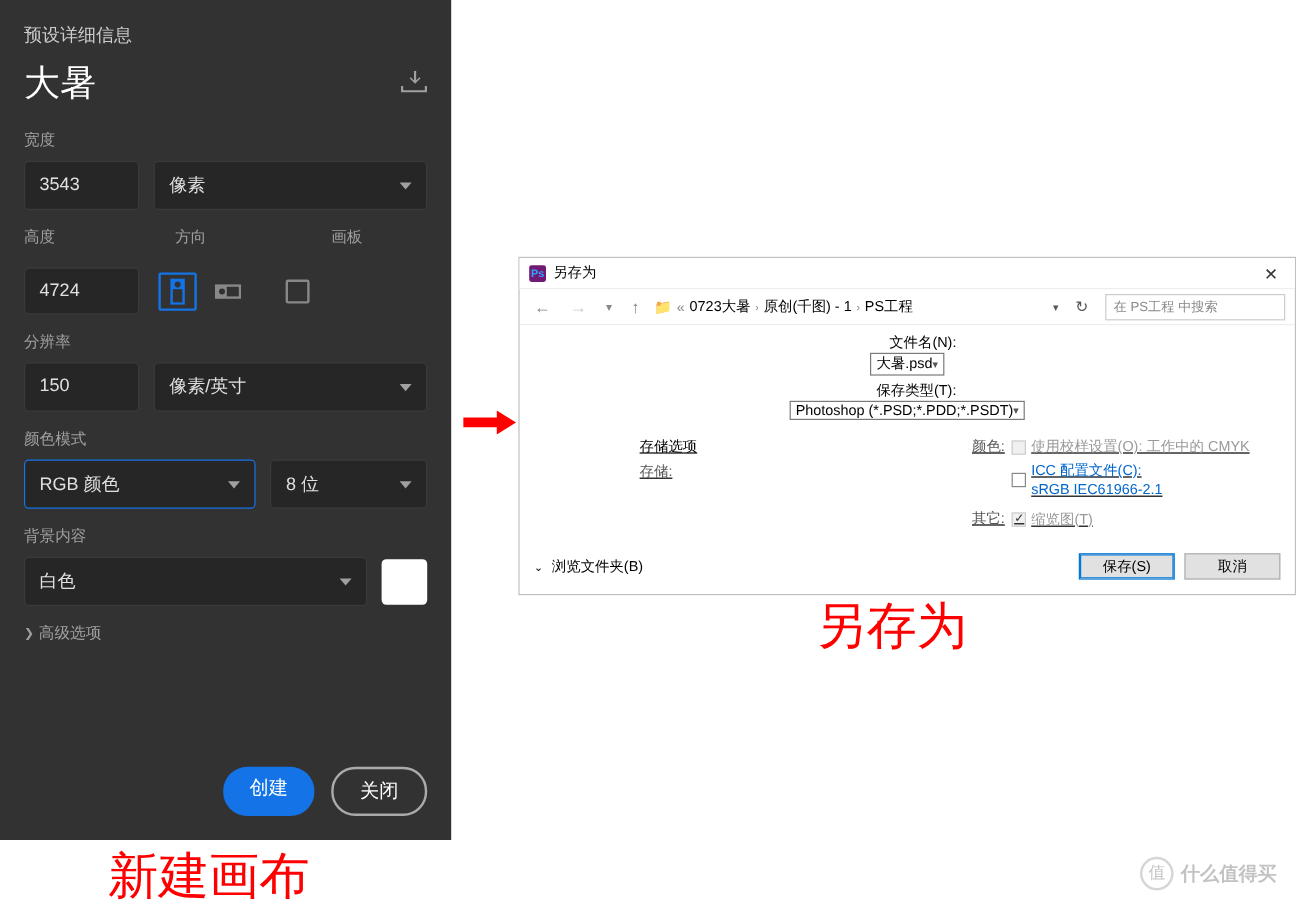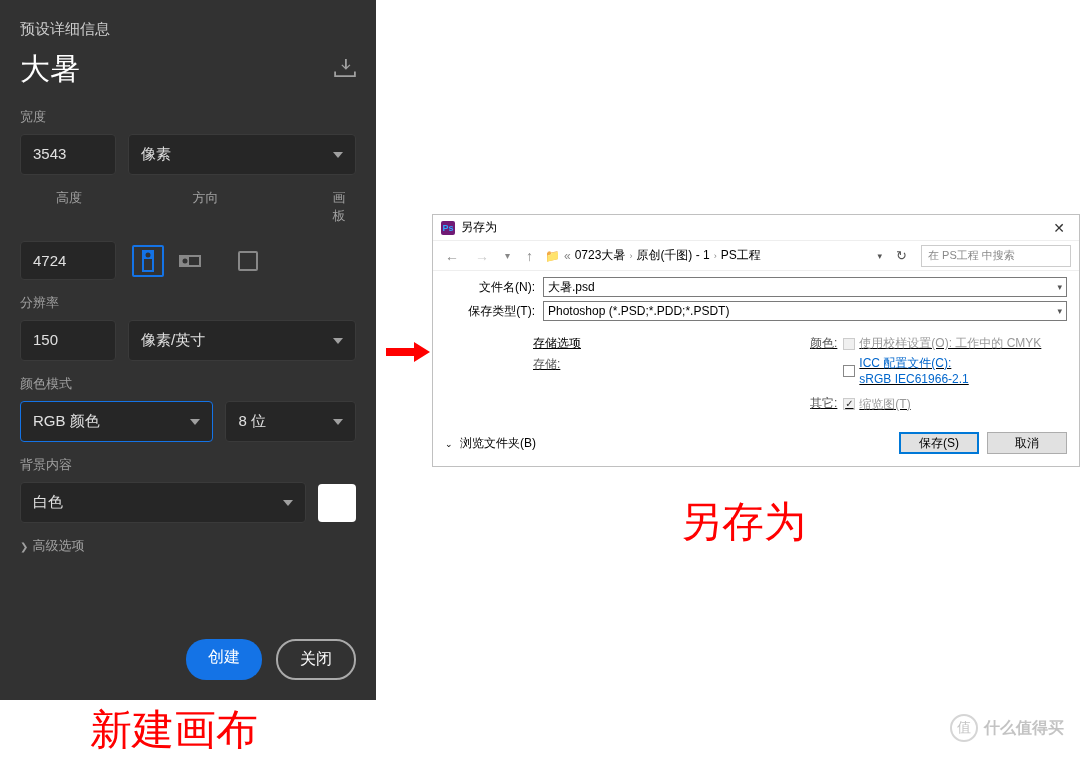--- a/index.html
+++ b/index.html
@@ -11,21 +11,21 @@
 .ps-panel .title-row { display: flex; align-items: center; justify-content: space-between; margin: 10px 0 18px 0; }
 .ps-panel .title { color: #fff; font-size: 30px; font-weight: 400; }
 .ps-panel .dl-icon svg { width: 22px; height: 18px; fill: #a0a0a0; }
 .ps-panel .section-label { color: #a0a0a0; font-size: 13px; margin-bottom: 8px; }
 .ps-panel .row { display: flex; gap: 12px; margin-bottom: 14px; }
 .ps-panel .input { background: #262626; border: 1px solid #3a3a3a; border-radius: 4px; padding: 10px 12px; color: #e0e0e0; font-size: 15px; }
 .ps-panel .input.small { width: 96px; }
 .ps-panel .dropdown { flex: 1; background: #262626; border: 1px solid #3a3a3a; border-radius: 4px; padding: 10px 12px; color: #e0e0e0; font-size: 15px; display: flex; justify-content: space-between; align-items: center; }
 .ps-panel .dropdown.highlight { border: 1px solid #1473e6; }
 .ps-panel .chev { width: 0; height: 0; border-left: 5px solid transparent; border-right: 5px solid transparent; border-top: 6px solid #a0a0a0; }
-.ps-panel .orient-row { display: flex; gap: 50px; margin-bottom: 8px; margin-left: 36px; }
+.ps-panel .orient-row { display: flex; gap: 30px; margin-bottom: 8px; }
 .ps-panel .orient-group { display: flex; gap: 10px; align-items: center; }
 .ps-panel .orient-btn { width: 32px; height: 32px; border: 2px solid transparent; display: flex; align-items: center; justify-content: center; border-radius: 2px; }
 .ps-panel .orient-btn.active { border-color: #1473e6; }
 .ps-panel .artboard-chk { width: 20px; height: 20px; border: 2px solid #888; border-radius: 2px; }
 .ps-panel .swatch { width: 38px; height: 38px; background: #fff; border-radius: 4px; }
 .ps-panel .adv { color: #a0a0a0; font-size: 13px; display: flex; align-items: center; gap: 4px; margin-top: 6px; }
 .ps-panel .adv .caret { font-size: 10px; }
 .ps-panel .buttons { position: absolute; bottom: 20px; right: 20px; display: flex; gap: 14px; }
 .ps-panel .btn { padding: 8px 22px; border-radius: 20px; font-size: 16px; font-weight: 500; }
 .ps-panel .btn-primary { background: #1473e6; color: #fff; }
@@ -47,21 +47,21 @@
 .win-dlg .ps-icon { width: 14px; height: 14px; background: #701a75; color: #31a8ff; font-size: 9px; font-weight: bold; display: flex; align-items: center; justify-content: center; border-radius: 2px; }
 .win-dlg .close-x { font-family: Arial; font-size: 14px; color: #333; padding: 0 6px; }
 .win-dlg .navbar { height: 30px; display: flex; align-items: center; gap: 8px; padding: 0 8px; border-bottom: 1px solid #eee; }
 .win-dlg .nav-arr { color: #888; font-size: 14px; padding: 0 4px; }
 .win-dlg .crumbs { flex: 1; display: flex; align-items: center; gap: 4px; font-size: 12px; }
 .win-dlg .crumbs .folder-icon { color: #e8b85a; }
 .win-dlg .crumbs .sep { color: #888; font-size: 9px; }
 .win-dlg .refresh { color: #555; font-size: 13px; padding: 0 6px; }
 .win-dlg .search { width: 150px; height: 22px; border: 1px solid #ccc; padding: 0 6px; font-size: 11px; color: #888; display: flex; align-items: center; }
 .win-dlg .form-area { padding: 6px 12px; }
-.win-dlg .form-row { display: flex; align-items: center; margin-bottom: 4px; }
+.win-dlg .form-row { display: flex; align-items: center; margin-bottom: 4px; flex-direction: column; }
 .win-dlg .form-row .lab { width: 90px; text-align: right; margin-right: 8px; color: #000; }
 .win-dlg .form-row .field { flex: 1; border: 1px solid #7a7a7a; height: 20px; padding: 0 4px; font-size: 12px; display: flex; align-items: center; justify-content: space-between; background: #fff; }
 .win-dlg .field .dd { font-size: 9px; color: #555; }
 .win-dlg .options { display: flex; padding: 4px 12px 10px 100px; gap: 20px; }
 .win-dlg .opt-col { flex: 1; text-decoration: underline; }
 .win-dlg .opt-col .grp-title { color: #000; margin-bottom: 4px; }
 .win-dlg .opt-col .grp-sub { color: #555; margin-bottom: 4px; }
 .win-dlg .chk-line { display: flex; align-items: center; gap: 4px; margin-bottom: 3px; font-size: 12px; color: #999; }
 .win-dlg .chk-line.enabled { color: #000; }
 .win-dlg .chk-line a { color: #0066cc; text-decoration: none; }

